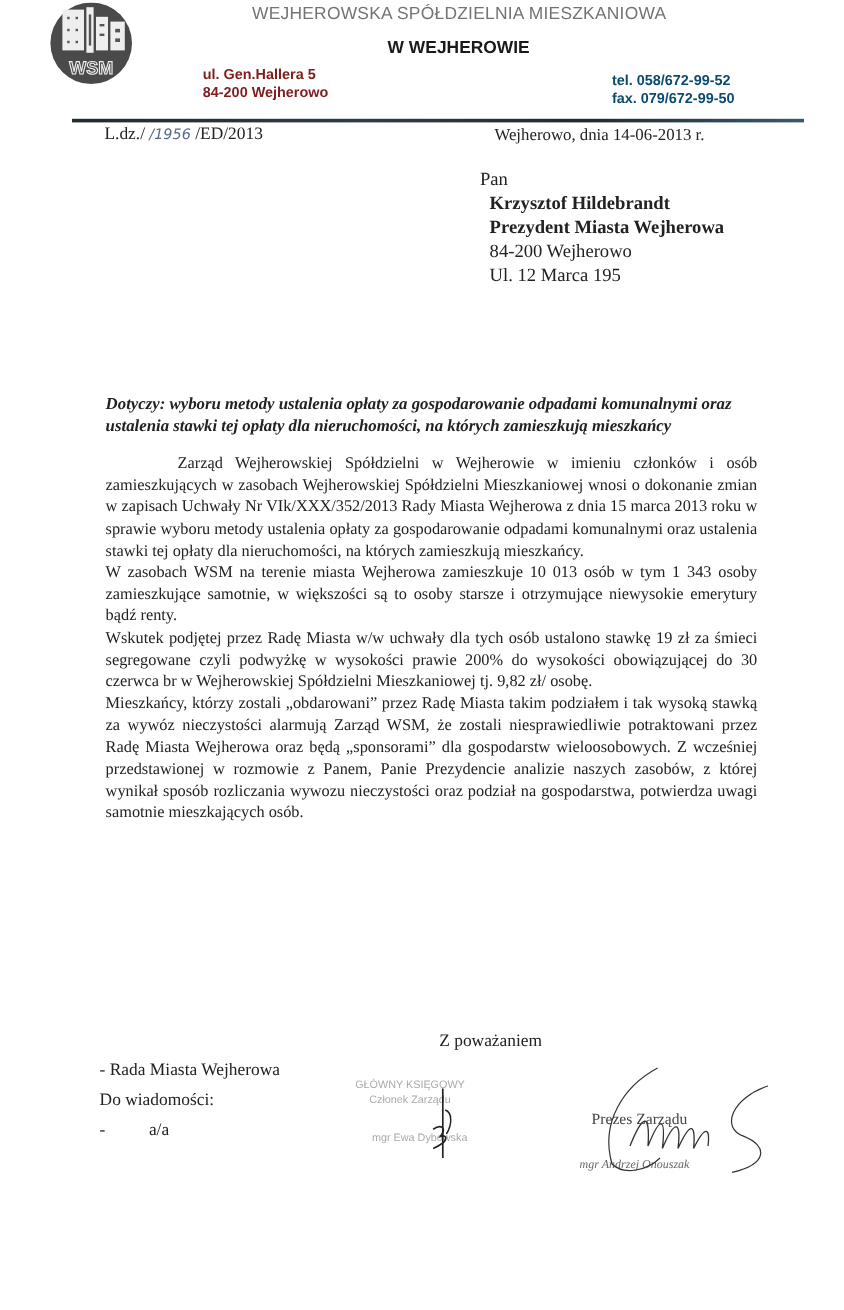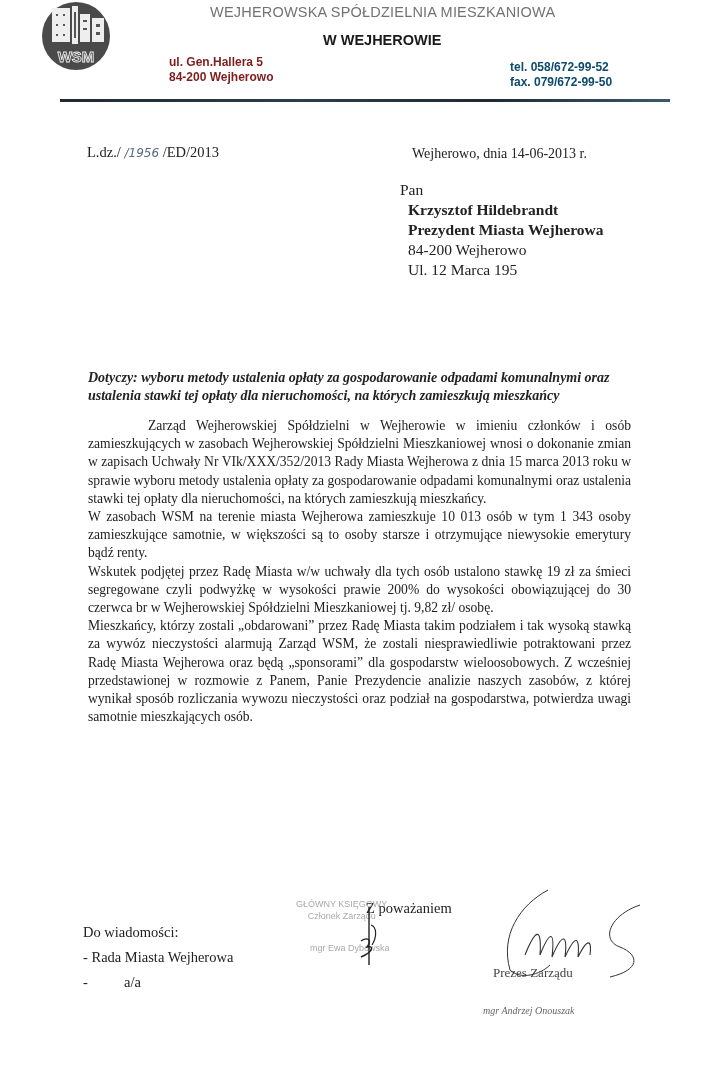--- a/index.html
+++ b/index.html
@@ -1,19 +1,19 @@
 <!DOCTYPE html>
 <html><head>
 <meta charset="utf-8">
 <style>
   html, body { margin:0; padding:0; background:#ffffff; }
   body { width:703px; height:1092px; position:relative; overflow:hidden; color:#222; }
   .abs { position:absolute; }
   .sans { font-family:"Liberation Sans", sans-serif; }
-  .serif { font-family:"Liberation Serif", serif;margin-top:40px; }
+  .serif { font-family:"Liberation Serif", serif; }
   .logo { left:30px; top:2px; width:92px; height:68px; }
   .org-name { left:210px; top:4px; font-size:14.5px; font-weight:normal; letter-spacing:0.2px; color:#737373; }
   .org-city { left:323px; top:32px; font-size:14.5px; font-weight:bold; color:#1a1a1a; }
   .addr { left:169px; top:55px; font-size:12px; font-weight:bold; line-height:15px; color:#7f1d1d; }
   .contact { left:510px; top:60px; font-size:12px; font-weight:bold; line-height:15px; color:#0c4a6e; }
   .rule { left:60px; top:99px; width:610px; height:3px; background:linear-gradient(to right,#1f2a33,#2d3d4a 40%,#1f2a33 70%,#3a5a6a); }
   .ref { left:87px; top:104px; font-size:14.5px; }
   .ref .hand { font-family:"DejaVu Sans", sans-serif; font-style:italic; color:#5a6a8a; font-size:12px; }
   .date { left:412px; top:106px; font-size:14px; }
   .recip { left:400px; top:140px; font-size:15.5px; line-height:20px; }
@@ -86,22 +86,22 @@
 <div class="abs serif body">
   <p class="first">Zarząd Wejherowskiej Spółdzielni w Wejherowie w imieniu członków i osób zamieszkujących w zasobach Wejherowskiej Spółdzielni Mieszkaniowej wnosi o dokonanie zmian w zapisach Uchwały Nr VIk/XXX/352/2013 Rady Miasta Wejherowa z dnia 15 marca 2013 roku w sprawie wyboru metody ustalenia opłaty za gospodarowanie odpadami komunalnymi oraz ustalenia stawki tej opłaty dla nieruchomości, na których zamieszkują mieszkańcy.</p>
   <p>W zasobach WSM na terenie miasta Wejherowa zamieszkuje 10 013 osób w tym 1 343 osoby zamieszkujące samotnie, w większości są to osoby starsze i otrzymujące niewysokie emerytury bądź renty.</p>
   <p>Wskutek podjętej przez Radę Miasta w/w uchwały dla tych osób ustalono stawkę 19 zł za śmieci segregowane czyli podwyżkę w wysokości prawie 200% do wysokości obowiązującej do 30 czerwca br w Wejherowskiej Spółdzielni Mieszkaniowej tj. 9,82 zł/ osobę.</p>
   <p>Mieszkańcy, którzy zostali „obdarowani” przez Radę Miasta takim podziałem i tak wysoką stawką za wywóz nieczystości alarmują Zarząd WSM, że zostali niesprawiedliwie potraktowani przez Radę Miasta Wejherowa oraz będą „sponsorami” dla gospodarstw wieloosobowych. Z wcześniej przedstawionej w rozmowie  z Panem, Panie Prezydencie analizie naszych zasobów, z której wynikał sposób rozliczania wywozu nieczystości oraz podział na gospodarstwa, potwierdza uwagi samotnie mieszkających osób.</p>
 </div>
 
 <div class="abs serif regards">Z poważaniem</div>
 
 <div class="abs serif dowiad">
+  <div>- Rada Miasta Wejherowa</div>
   <div>Do wiadomości:</div>
-  <div>- Rada Miasta Wejherowa</div>
   <div style="white-space:pre">-          a/a</div>
 </div>
 
 <div class="abs sans stamp1">
   <div>GŁÓWNY KSIĘGOWY</div>
   <div>Członek Zarządu</div>
 </div>
 <div class="abs sans stamp2">mgr Ewa Dybowska</div>
 
 <svg class="sig" style="left:355px; top:905px;" width="30" height="62" viewBox="0 0 30 62">

